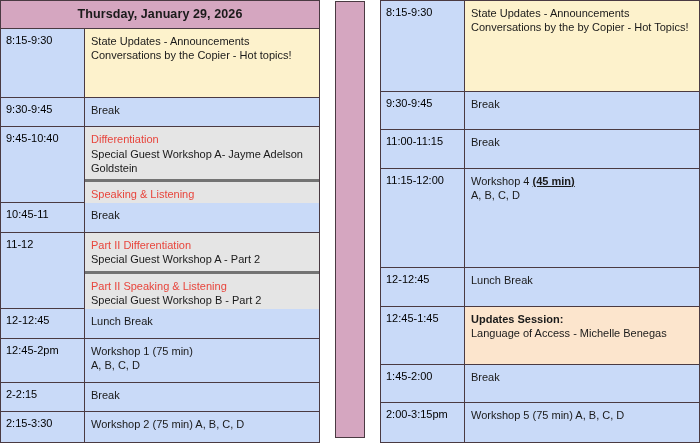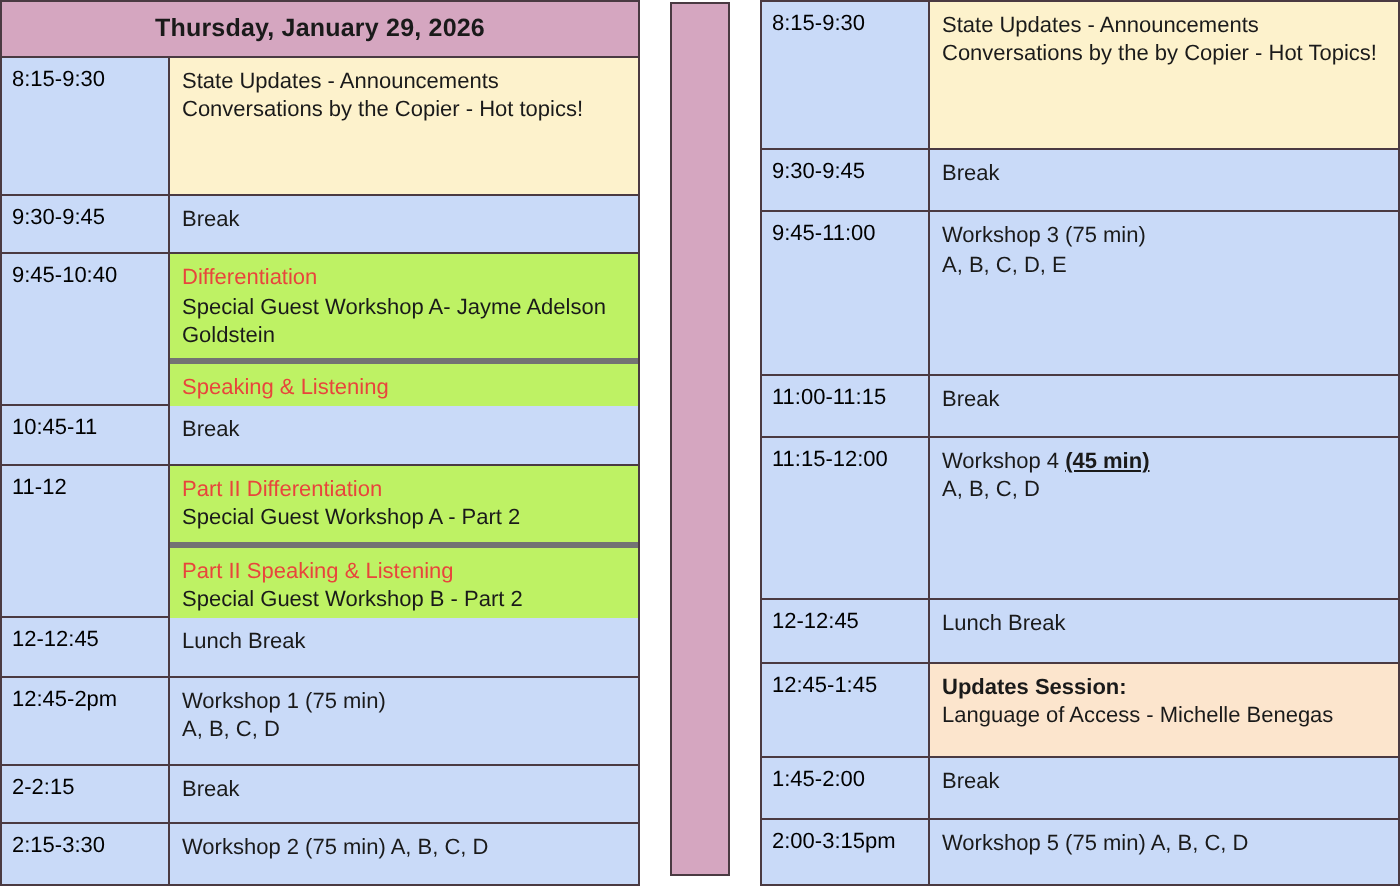--- a/index.html
+++ b/index.html
@@ -91,21 +91,21 @@
     flex: 1 1 auto;
     box-sizing: border-box;
     padding: 5px 6px 4px 6px;
   }
   .subblock + .subblock {
     border-top: 3px solid #737373;
   }
 
   .bg-blue   { background: #c9daf8; }
   .bg-yellow { background: #fdf2cc; }
-  .bg-green  { background: #bef264; }
+  .bg-green  { background: #e5e5e5; }
   .bg-peach  { background: #fce5cd; }
 
   .title-red {
     color: #e8453c;
   }
   .title-bold {
     font-weight: bold;
     color: #1a1a1a;
   }
   .u {
@@ -244,29 +244,20 @@
           </div>
         </div>
         <div class="row" style="flex: 1.25 1 0px;">
           <div class="time-cell">9:30-9:45</div>
           <div class="event-cell">
             <div class="subblock bg-blue">
               <span class="line">Break</span>
             </div>
           </div>
         </div>
-        <div class="row" style="flex: 3.3 1 0px;">
-          <div class="time-cell">9:45-11:00</div>
-          <div class="event-cell">
-            <div class="subblock bg-blue">
-              <span class="line">Workshop 3 (75 min)</span>
-              <span class="line">A, B, C, D, E</span>
-            </div>
-          </div>
-        </div>
         <div class="row" style="flex: 1.25 1 0px;">
           <div class="time-cell">11:00-11:15</div>
           <div class="event-cell">
             <div class="subblock bg-blue">
               <span class="line">Break</span>
             </div>
           </div>
         </div>
         <div class="row" style="flex: 3.3 1 0px;">
           <div class="time-cell">11:15-12:00</div>

